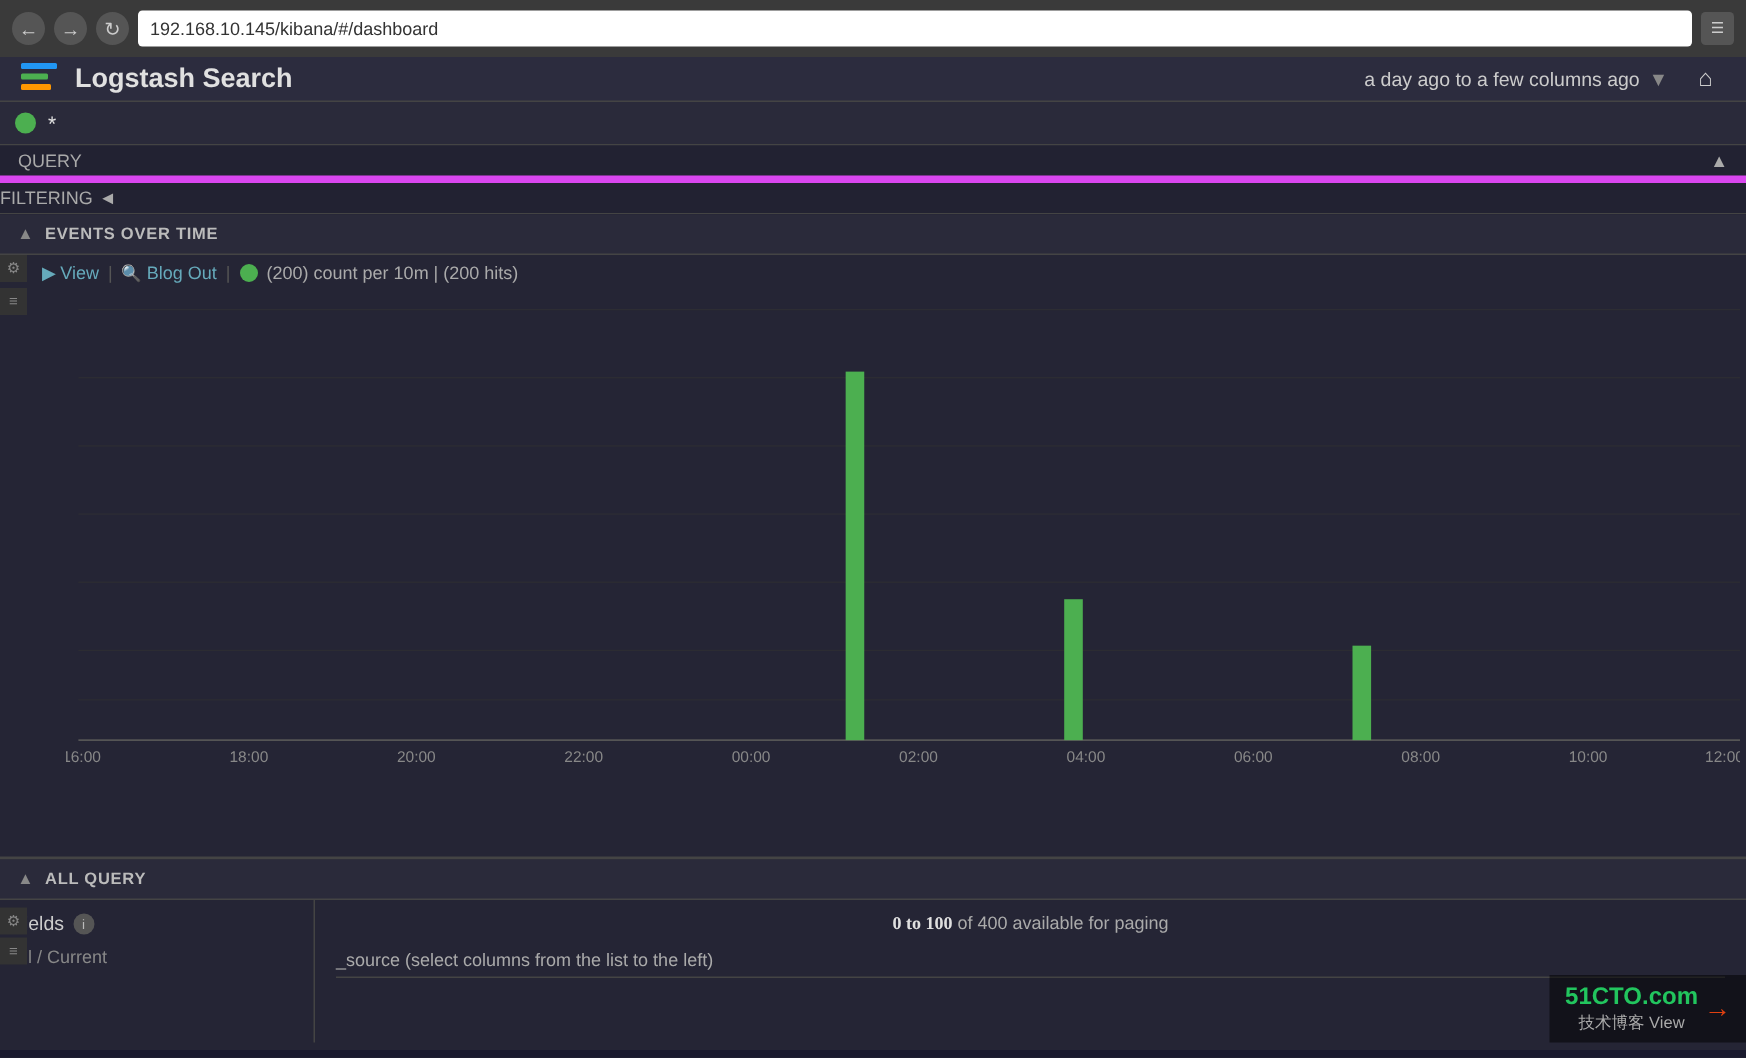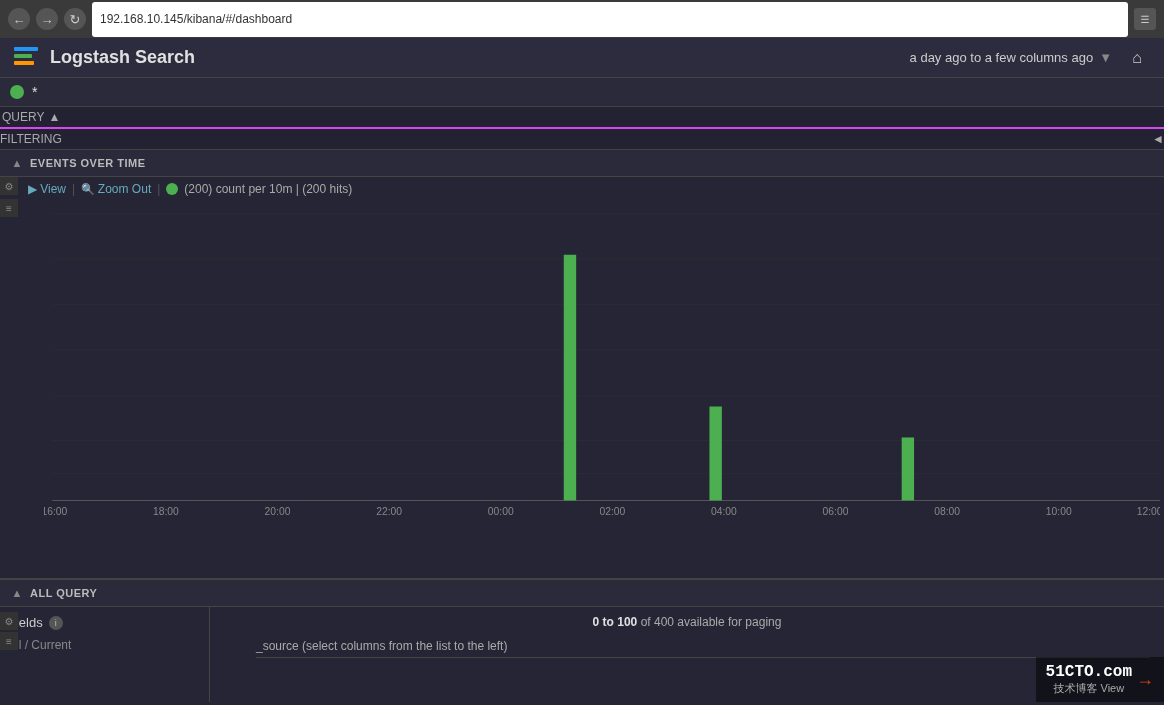--- a/index.html
+++ b/index.html
@@ -1,46 +1,46 @@
 <!DOCTYPE html>
 <html><head>
   <meta charset="utf-8">
   <style>
     * { margin: 0; padding: 0; box-sizing: border-box; }
     body { font-family: Arial, sans-serif; font-size: 12px; background: #1a1a2e; color: #ccc; width: 1164px; height: 705px; overflow: hidden; }
 
     
     .browser-chrome { background: #3a3a3a; height: 38px; display: flex; align-items: center; padding: 0 8px; gap: 6px; }
     .nav-btn { width: 22px; height: 22px; background: #555; border-radius: 50%; border: none; cursor: pointer; color: #ccc; font-size: 13px; display: flex; align-items: center; justify-content: center; }
-    .url-bar { flex: 1; background: #fff; border-radius: 3px; height: 35px; display: flex; align-items: center; padding: 0 8px; font-size: 12px; color: #333; }
+    .url-bar { flex: 1; background: #fff; border-radius: 3px; height: 24px; display: flex; align-items: center; padding: 0 8px; font-size: 12px; color: #333; }
     .browser-action { width: 22px; height: 22px; background: #555; border-radius: 3px; border: none; cursor: pointer; color: #ccc; font-size: 10px; display: flex; align-items: center; justify-content: center; }
 
     
-    .app-header { background: #2c2c3e; height: 40px; display: flex; align-items: center; padding: 0 14px; border-bottom: 1px solid #444; }
+    .app-header { background: #2c2c3e; height: 30px; display: flex; align-items: center; padding: 0 14px; border-bottom: 1px solid #444; }
     .app-logo { display: flex; align-items: center; gap: 8px; font-size: 18px; font-weight: bold; color: #e0e0e0; flex: 1; }
     .logo-icon { width: 28px; height: 22px; position: relative; }
     .logo-icon-bars { display: flex; flex-direction: column; gap: 3px; }
     .logo-bar { height: 4px; background: #4CAF50; border-radius: 1px; }
     .logo-bar:nth-child(1) { width: 24px; background: #2196F3; }
     .logo-bar:nth-child(2) { width: 18px; background: #4CAF50; }
     .logo-bar:nth-child(3) { width: 20px; background: #FF9800; }
     .time-range { display: flex; align-items: center; gap: 6px; color: #ccc; font-size: 13px; cursor: pointer; }
     .time-range-text { color: #ccc; }
     .time-dropdown-arrow { color: #888; }
     .home-btn { margin-left: 12px; width: 26px; height: 26px; display: flex; align-items: center; justify-content: center; cursor: pointer; color: #ccc; font-size: 16px; }
 
     
     .search-bar { background: #2a2a3a; padding: 6px 10px; border-bottom: 1px solid #444; display: flex; align-items: center; gap: 8px; }
     .search-indicator { width: 14px; height: 14px; background: #4CAF50; border-radius: 50%; }
     .search-input { flex: 1; background: transparent; border: none; color: #e0e0e0; font-size: 14px; outline: none; }
 
     
     .query-filter-bar { background: #222232; border-bottom: 1px solid #444; }
-    .query-row { display: flex; align-items: center; justify-content: flex-start; padding: 3px 2px; color: #aaa; font-size: 12px; cursor: pointer; gap: 4px; border-bottom: 2px solid #d946ef; }
-    .filter-row { display: flex; align-items: center; justify-content: space-between; padding: 3px 0; color: #aaa; font-size: 12px; cursor: pointer; gap: 4px; }
+    .query-row { display: flex; align-items: center; justify-content: space-between; padding: 3px 12px; color: #aaa; font-size: 12px; cursor: pointer; gap: 4px; border-bottom: 5px solid #d946ef; }
+    .filter-row { display: flex; align-items: center; justify-content: flex-start; padding: 3px 0; color: #aaa; font-size: 12px; cursor: pointer; gap: 4px; }
 
     
     .main-content { display: flex; flex-direction: column; background: #1e1e2e; height: calc(705px - 38px - 46px - 32px - 32px); }
 
     
     .panel-events { background: #252535; border-bottom: 2px solid #444; flex: 0 0 430px; position: relative; }
     .panel-header { background: #2a2a3a; padding: 6px 10px; display: flex; align-items: center; font-size: 11px; font-weight: bold; color: #bbb; letter-spacing: 0.5px; border-bottom: 1px solid #444; }
     .panel-collapse-btn { width: 14px; height: 14px; border: none; background: none; color: #888; cursor: pointer; margin-right: 6px; font-size: 11px; }
     .toolbar-link { color: #6ab; cursor: pointer; display: flex; align-items: center; gap: 3px; }
     .toolbar-separator { color: #555; }
@@ -51,22 +51,22 @@
     .panel-all-events { background: #252535; flex: 1; }
     .panel-all-events .panel-header { position: relative; }
     .events-body { display: flex; height: calc(100% - 32px); }
     .fields-panel { width: 210px; border-right: 1px solid #444; padding: 8px; }
     .fields-header { display: flex; align-items: center; gap: 6px; font-size: 13px; color: #ccc; margin-bottom: 8px; }
     .fields-info-icon { width: 14px; height: 14px; background: #555; border-radius: 50%; display: flex; align-items: center; justify-content: center; font-size: 9px; color: #bbb; cursor: pointer; }
     .all-current-toggle { font-size: 12px; color: #888; margin-bottom: 6px; }
     .filter-input { width: 100%; background: #1a1a2a; border: 1px solid #555; color: #ccc; padding: 4px 6px; border-radius: 3px; font-size: 12px; outline: none; }
     .results-info { flex: 1; padding: 8px 14px; }
     .results-paging { font-size: 12px; color: #aaa; text-align: center; margin-bottom: 6px; }
-    .results-paging strong { color: #e0e0e0; }
-    .source-header { font-size: 12px; color: #aaa; padding: 4px 0; border-bottom: 1px solid #444; margin-left: 32px; }
+    .results-paging strong { color: #e0e0e0; font-family: Liberation Serif, serif; }
+    .source-header { font-size: 12px; color: #aaa; padding: 4px 0; border-bottom: 1px solid #444; }
   </style>
 </head>
 <body>
 
 <div class="browser-chrome">
   <button class="nav-btn">←</button>
   <button class="nav-btn">→</button>
   <button class="nav-btn">↻</button>
   <div class="url-bar">
     <span>192.168.10.145/kibana/#/dashboard</span>
@@ -121,21 +121,21 @@
     <div style="display:flex; align-items:center; padding: 5px 14px 3px 28px; gap:6px; font-size:12px; color:#aaa; position:relative;">
       <button style="position:absolute; left:0; top:0; width:18px; height:18px; background:#333; border:none; cursor:pointer; color:#888; font-size:10px; display:flex; align-items:center; justify-content:center;">⚙</button>
       <button style="position:absolute; left:0; top:22px; width:18px; height:18px; background:#333; border:none; cursor:pointer; color:#888; font-size:10px; display:flex; align-items:center; justify-content:center;">≡</button>
       <span class="toolbar-link">
         <span>▶</span>
         <span>View</span>
       </span>
       <span class="toolbar-separator">|</span>
       <span class="toolbar-link">
         <span style="font-size:11px;">🔍</span>
-        <span>Zoom Out</span>
+        <span>Blog Out</span>
       </span>
       <span class="toolbar-separator">|</span>
       <span class="legend-dot"></span>
       <span class="toolbar-text">(200)  count per 10m | (200 hits)</span>
     </div>
 
     <div style="padding: 0 4px 0 44px; position:relative; height: 320px;">
       <svg width="100%" height="100%" viewBox="0 0 1080 310" preserveAspectRatio="none">
 
         <text x="0" y="18" fill="#888" font-size="11" text-anchor="end">140</text>
@@ -228,21 +228,21 @@
         <div class="results-paging">
           <strong>0 to 100</strong>
           <span>of 400 available for paging</span>
         </div>
         <div class="source-header">
           <span>_source (select columns from the list to the left)</span>
         </div>
 
         <div style="position:absolute; right:0; bottom:0; background: rgba(0,0,0,0.5); padding: 6px 10px; text-align:center; display:flex; align-items:center; gap:4px;">
           <div style="display:flex; flex-direction:column; align-items:center;">
-            <span style="color:#ffffff; font-weight:bold; font-size:16px;font-family:Liberation Mono, monospace;">51CTO.com</span>
+            <span style="color:#22c55e; font-weight:bold; font-size:16px;">51CTO.com</span>
             <span style="color:#aaa; font-size:11px;">技术博客 View</span>
           </div>
           <span style="color:#e04010; font-size:18px;">→</span>
         </div>
       </div>
     </div>
   </div>
 
 </div>
 

